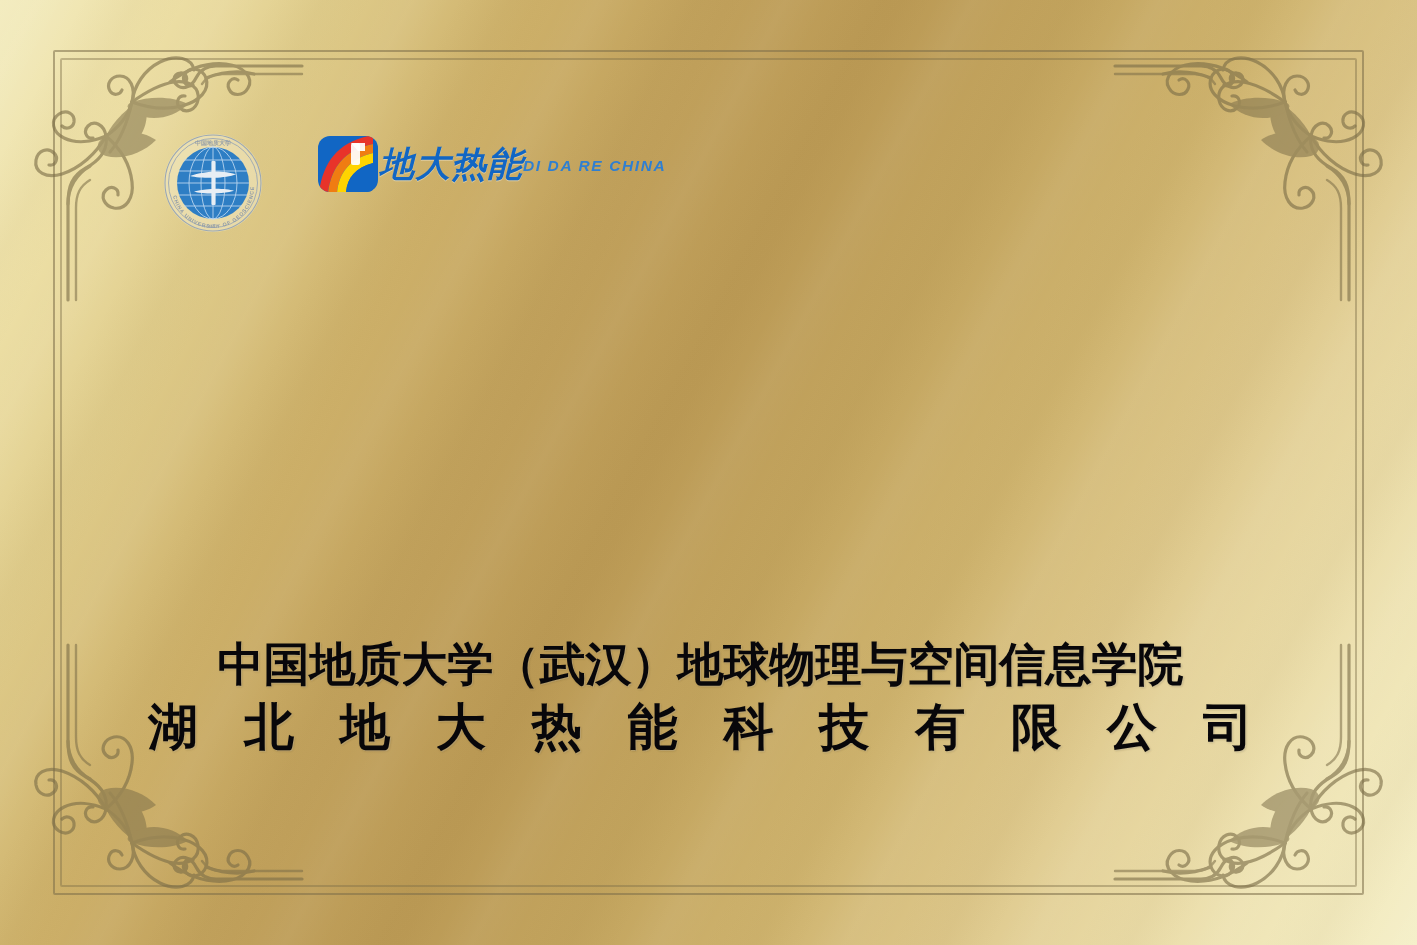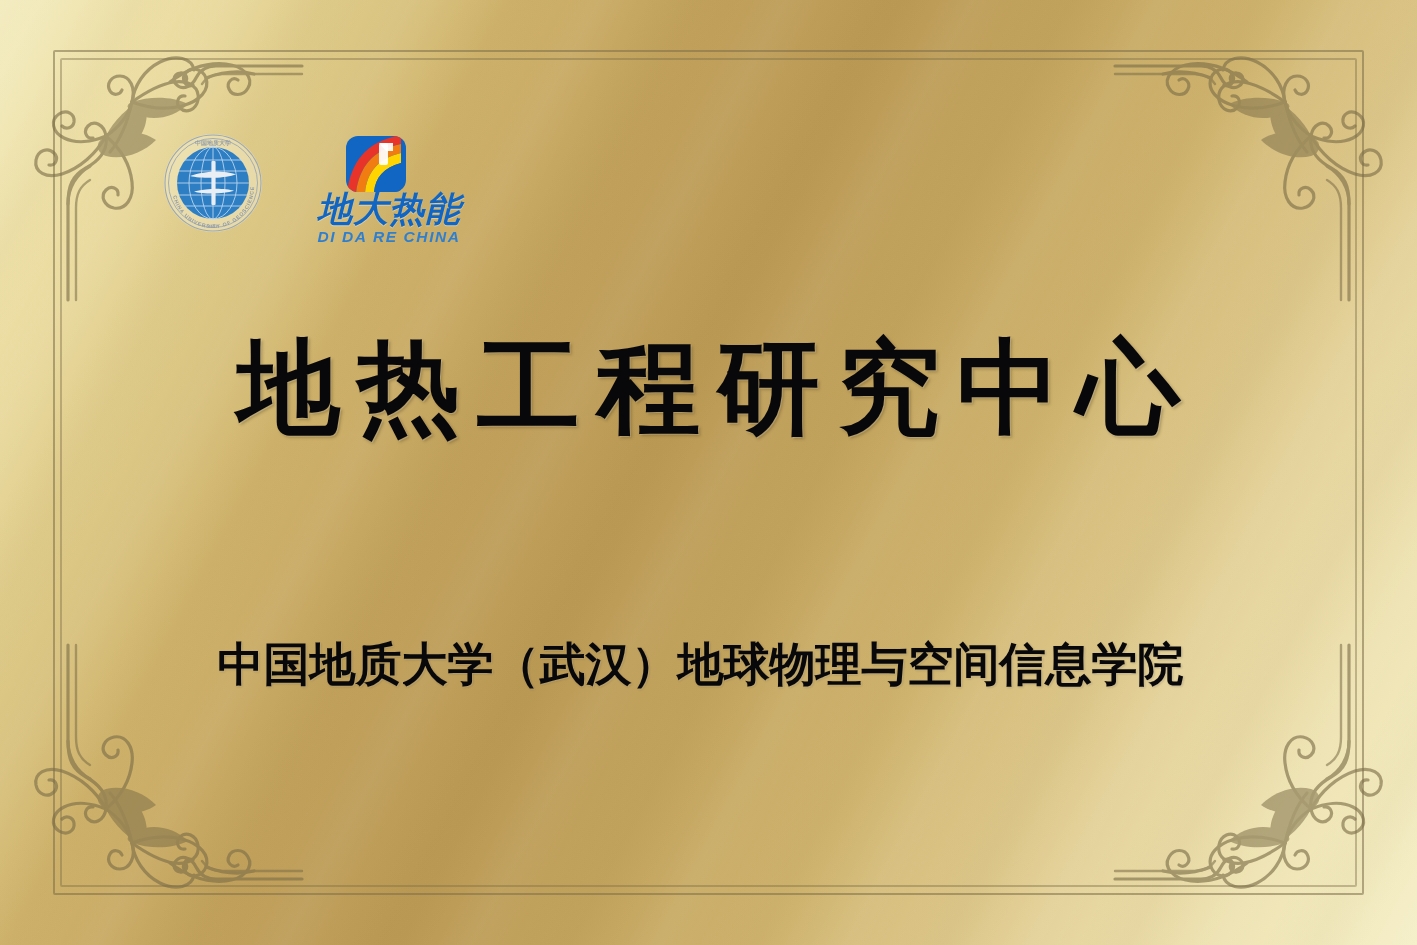--- a/index.html
+++ b/index.html
@@ -76,21 +76,21 @@
     position: absolute;
     left: 163px;
     top: 133px;
     display: flex;
     align-items: flex-start;
     gap: 26px;
   }
   .seal { width: 100px; height: 100px; }
   .seal svg { display:block; width:100%; height:100%; }
 
-  .brand { display: flex; flex-direction: column; align-items: center; padding-top: 2px; margin-left: 28px; }
+  .brand { display: flex; align-items: center; padding-top: 2px; }
   .brand-mark { width: 62px; height: 58px; align-self: flex-start; margin-left: 28px; }
   .brand-mark svg { display:block; width:100%; height:100%; }
   .brand-cn {
     font-size: 35px;
     font-weight: bold;
     font-style: italic;
     color: #1166c4;
     letter-spacing: 1px;
     line-height: 1;
     margin-top: -2px;
@@ -331,19 +331,19 @@
             <path d="M34 8 L48 8 L48 16 L41 16 Z" fill="#FFFFFF" opacity="0.92"></path>
           </g>
         </svg>
       </div>
       <div class="brand-cn">地大热能</div>
       <div class="brand-en">DI DA RE CHINA</div>
     </div>
 
   </div>
 
-  <div class="title">地热工程研究中心</div>
 
   <div class="footer">
     <div class="footer-line1">中国地质大学（武汉）地球物理与空间信息学院</div>
+    <div class="footer-line2">湖 北 地 大 热 能 科 技 有 限 公 司</div>
   </div>
 
 </div>
 
 </body></html>

